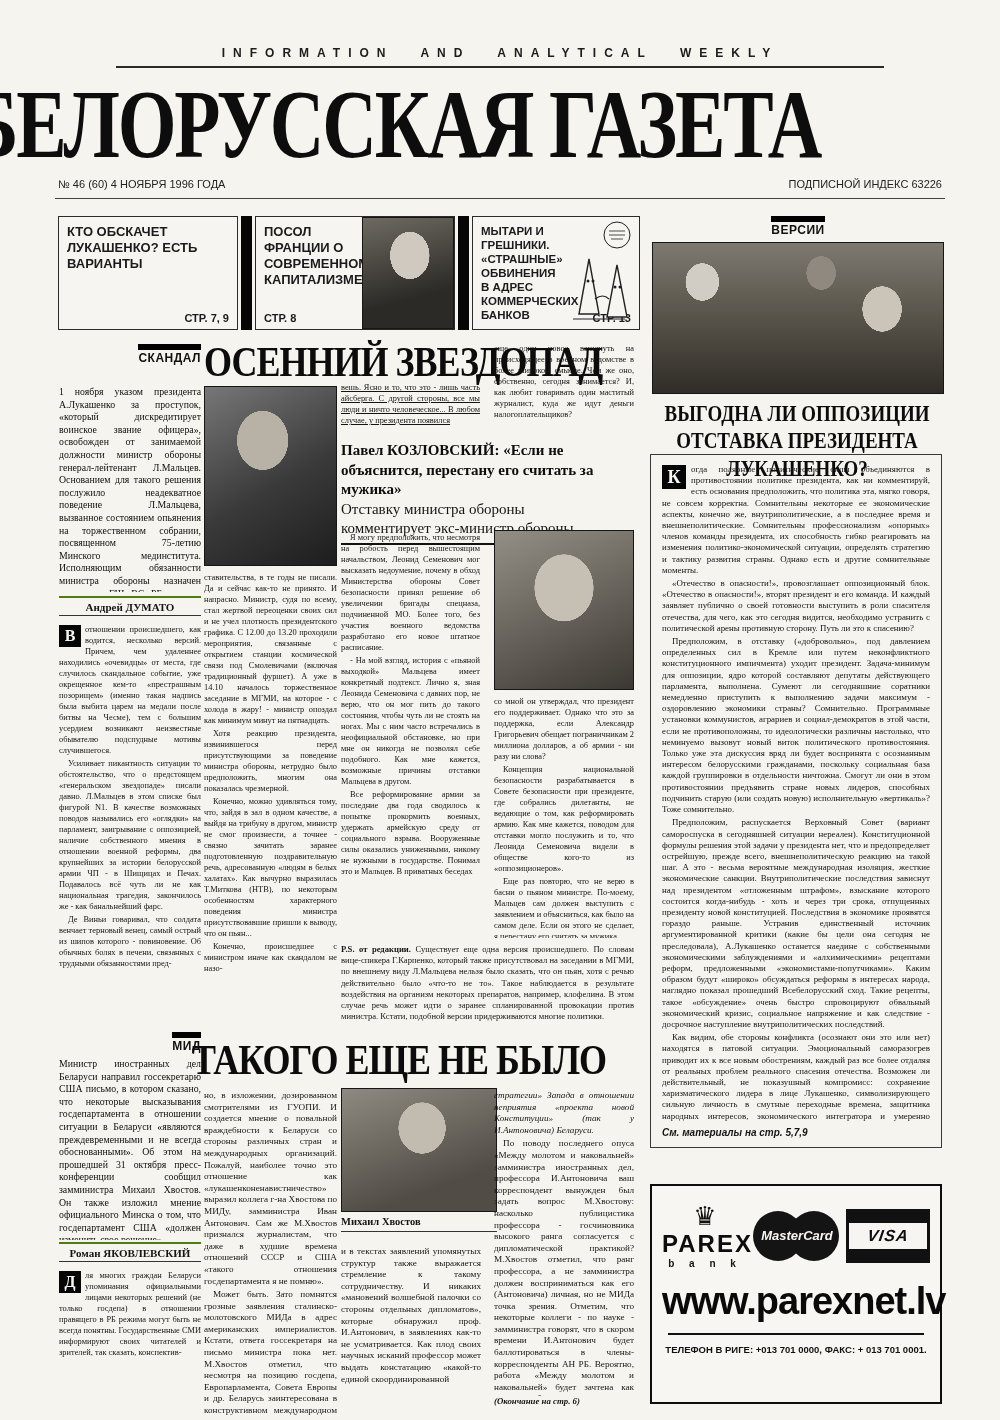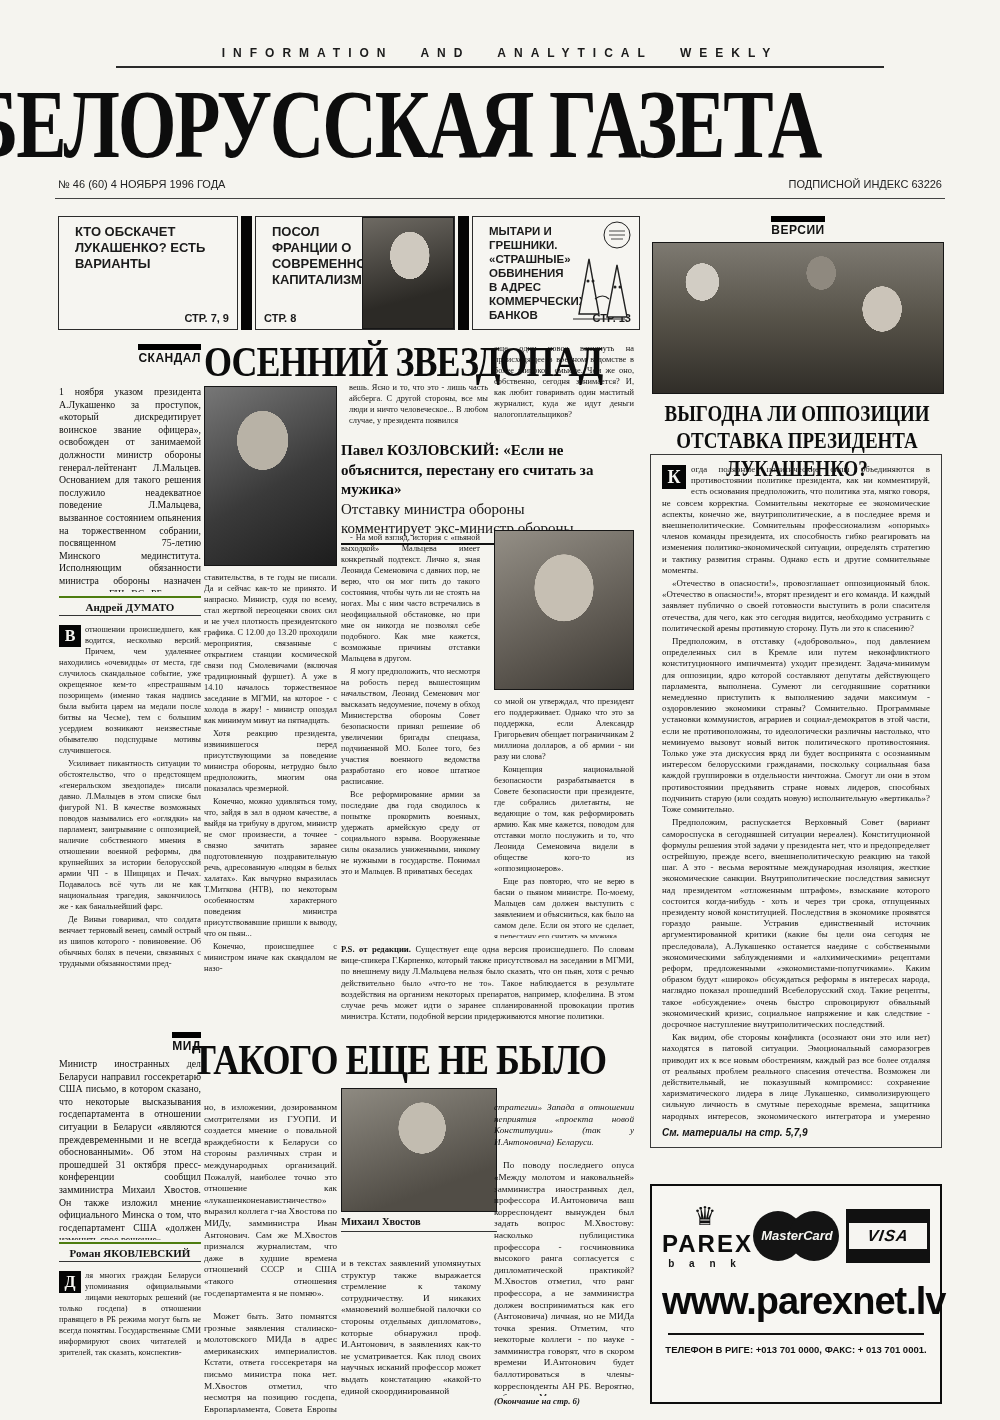--- a/index.html
+++ b/index.html
@@ -11,21 +11,21 @@
            letter-spacing:8px;word-spacing:16px;color:#1c1c1c;}
   .tagline-rule{top:66px;left:116px;width:768px;height:2px;background:#2a2a2a;}
   .masthead{top:70px;left:0;width:100%;text-align:left;}
   .masthead span{display:inline-block;font:bold 70px "Liberation Serif",serif;letter-spacing:-2px;
            transform:scale(1.08,1.38);transform-origin:center top;white-space:nowrap;color:#0d0d0d;}
   .issue-row{top:178px;left:58px;width:884px;display:flex;justify-content:space-between;
            font:11px "Liberation Sans",sans-serif;color:#222;}
   .head-rule{top:198px;left:55px;width:890px;height:1px;background:#444;}
   
   .teasers{top:216px;left:58px;width:582px;height:114px;display:flex;}
-  .tbox{border:1px solid #2b2b2b;background:#f6f5f1;position:relative;padding:7px 16px;box-sizing:border-box;
+  .tbox{border:1px solid #2b2b2b;background:#f6f5f1;position:relative;padding:7px 8px;box-sizing:border-box;
         font:bold 13px/16px "Liberation Sans",sans-serif;color:#1b1b1b;}
   .tbox .pg{position:absolute;bottom:5px;right:8px;font:bold 11px "Liberation Sans",sans-serif;}
   .tbox .pg.left{right:auto;left:8px;}
   .tsep{width:11px;height:114px;background:#050505;margin:0 3px;}
   .tphoto{position:absolute;top:0;right:0;width:92px;height:112px;border-left:1px solid #2b2b2b;}
   .tcart{position:absolute;top:2px;right:2px;width:78px;height:108px;}
   
   .rubric-tab{display:inline-block;border-top:6px solid #000;padding-top:1px;
         font:bold 12px "Liberation Sans",sans-serif;letter-spacing:.5px;color:#111;}
   
@@ -92,21 +92,21 @@
   .visa{width:84px;height:54px;border:3px solid #111;box-sizing:border-box;display:flex;
         flex-direction:column;background:#f6f5f1;}
   .visa .band{height:11px;background:#111;}
   .visa .vmid{flex:1;display:flex;align-items:center;justify-content:center;
         font:italic bold 16px "Liberation Sans",sans-serif;letter-spacing:1px;color:#0d0d0d;transform:skewX(-8deg);}
   .ad-url{text-align:center;font:bold 38px "Liberation Sans",sans-serif;letter-spacing:-1px;color:#0a0a0a;margin-top:2px;}
   .ad-rule{height:2px;background:#111;margin:10px 6px 8px;}
   .ad-contacts{text-align:center;font:bold 9.5px/14px "Liberation Sans",sans-serif;color:#111;}
   
   .s2col{font:9.2px/11.6px "Liberation Serif",serif;text-align:justify;overflow:hidden;}
-  .s2col p{margin:12px 0 2px 0;text-indent:9px;}
+  .s2col p{margin:0 0 2px 0;text-indent:9px;}
   .s2col.cont p:first-child{text-indent:0;}
   .ital p:first-child{font-style:italic;}
   .endnote{font:italic bold 8.8px "Liberation Serif",serif;}
 </style>
 </head>
 <body>
 
 <div id="page">
 
   <div class="abs tagline">INFORMATION AND ANALYTICAL WEEKLY</div>
@@ -164,36 +164,36 @@
   </div>
 
   <div class="abs photo ph-maltsev" style="top:386px;left:204px;width:133px;height:180px;"></div>
   <div class="abs col cont" style="top:572px;left:204px;width:133px;height:456px;">
       <p>ставительства, в те годы не писали. Да и сейчас как-то не принято. И напрасно. Министр, судя по всему, стал жертвой переоценки своих сил и не учел плотность президентского графика. С 12.00 до 13.20 проходили мероприятия, связанные с открытием станции космической связи под Смолевичами (включая традиционный фуршет). А уже в 14.10 началось торжественное заседание в МГМИ, на которое - с холода в жару! - министр опоздал как минимум минут на пятнадцать.</p>
       <p>Хотя реакцию президента, извинившегося перед присутствующими за поведение министра обороны, нетрудно было предположить, многим она показалась чрезмерной.</p>
       <p>Конечно, можно удивляться тому, что, зайдя в зал в одном качестве, а выйдя на трибуну в другом, министр не смог произнести, а точнее - связно зачитать заранее подготовленную поздравительную речь, адресованную «людям в белых халатах». Как вычурно выразилась Т.Миткова (НТВ), по некоторым особенностям характерного поведения министра присутствовавшие пришли к выводу, что он пьян...</p>
       <p>Конечно, происшедшее с министром иначе как скандалом не назо-</p>
     </div>
 
-  <div class="abs col cont" style="top:382px;left:349px;width:139px;height:58px;">
+  <div class="abs col cont" style="top:382px;left:341px;width:139px;height:58px;text-decoration:underline;">
     <p>вешь. Ясно и то, что это - лишь часть айсберга. С другой стороны, все мы люди и ничто человеческое... В любом случае, у президента появился</p>
   </div>
   <div class="abs col cont" style="top:343px;left:494px;width:140px;height:96px;">
     <p>еще один повод взглянуть на происходящее в военном ведомстве в более широком смысле. Чем же оно, собственно, сегодня занимается? И, как любит говаривать один маститый журналист, куда же идут деньги налогоплательщиков?</p>
   </div>
 
   <div class="abs subhead">
     <div class="sb">Павел КОЗЛОВСКИЙ: «Если не объяснится, перестану его считать за мужика»</div>
     <div class="sn">Отставку министра обороны комментирует экс-министр обороны</div>
     <div class="srule"></div>
   </div>
 
   <div class="abs col" style="top:532px;left:341px;width:139px;height:408px;">
+      <p>Я могу предположить, что несмотря на робость перед вышестоящим начальством, Леонид Семенович мог высказать недоумение, почему в обход Министерства обороны Совет безопасности принял решение об увеличении бригады спецназа, подчиненной МО. Более того, без участия военного ведомства разработано его новое штатное расписание.</p>
       <p>- На мой взгляд, история с «пьяной выходкой» Мальцева имеет конкретный подтекст. Лично я, зная Леонида Семеновича с давних пор, не верю, что он мог пить до такого состояния, чтобы чуть ли не стоять на ногах. Мы с ним часто встречались в неофициальной обстановке, но при мне он никогда не позволял себе подобного. Как мне кажется, возможные причины отставки Мальцева в другом.</p>
-      <p>Я могу предположить, что несмотря на робость перед вышестоящим начальством, Леонид Семенович мог высказать недоумение, почему в обход Министерства обороны Совет безопасности принял решение об увеличении бригады спецназа, подчиненной МО. Более того, без участия военного ведомства разработано его новое штатное расписание.</p>
       <p>Все реформирование армии за последние два года сводилось к попытке прокормить военных, удержать армейскую среду от социального взрыва. Вооруженные силы оказались униженными, никому не нужными в государстве. Понимал это и Мальцев. В приватных беседах</p>
     </div>
   <div class="abs photo ph-kozlov" style="top:530px;left:494px;width:140px;height:160px;"></div>
   <div class="abs col cont" style="top:696px;left:494px;width:140px;height:242px;">
       <p>со мной он утверждал, что президент его поддерживает. Однако что это за поддержка, если Александр Григорьевич обещает пограничникам 2 миллиона долларов, а об армии - ни разу ни слова?</p>
       <p>Концепция национальной безопасности разрабатывается в Совете безопасности при президенте, где собрались дилетанты, не ведающие о том, как реформировать армию. Как мне кажется, поводом для отставки могло послужить и то, что Леонида Семеновича видели в обществе кого-то из «оппозиционеров».</p>
       <p>Еще раз повторю, что не верю в басни о пьяном министре. По-моему, Мальцев сам должен выступить с заявлением и объясниться, как было на самом деле. Если он этого не сделает, я перестану его считать за мужика.</p>
     </div>
 
   <div class="abs ps">

